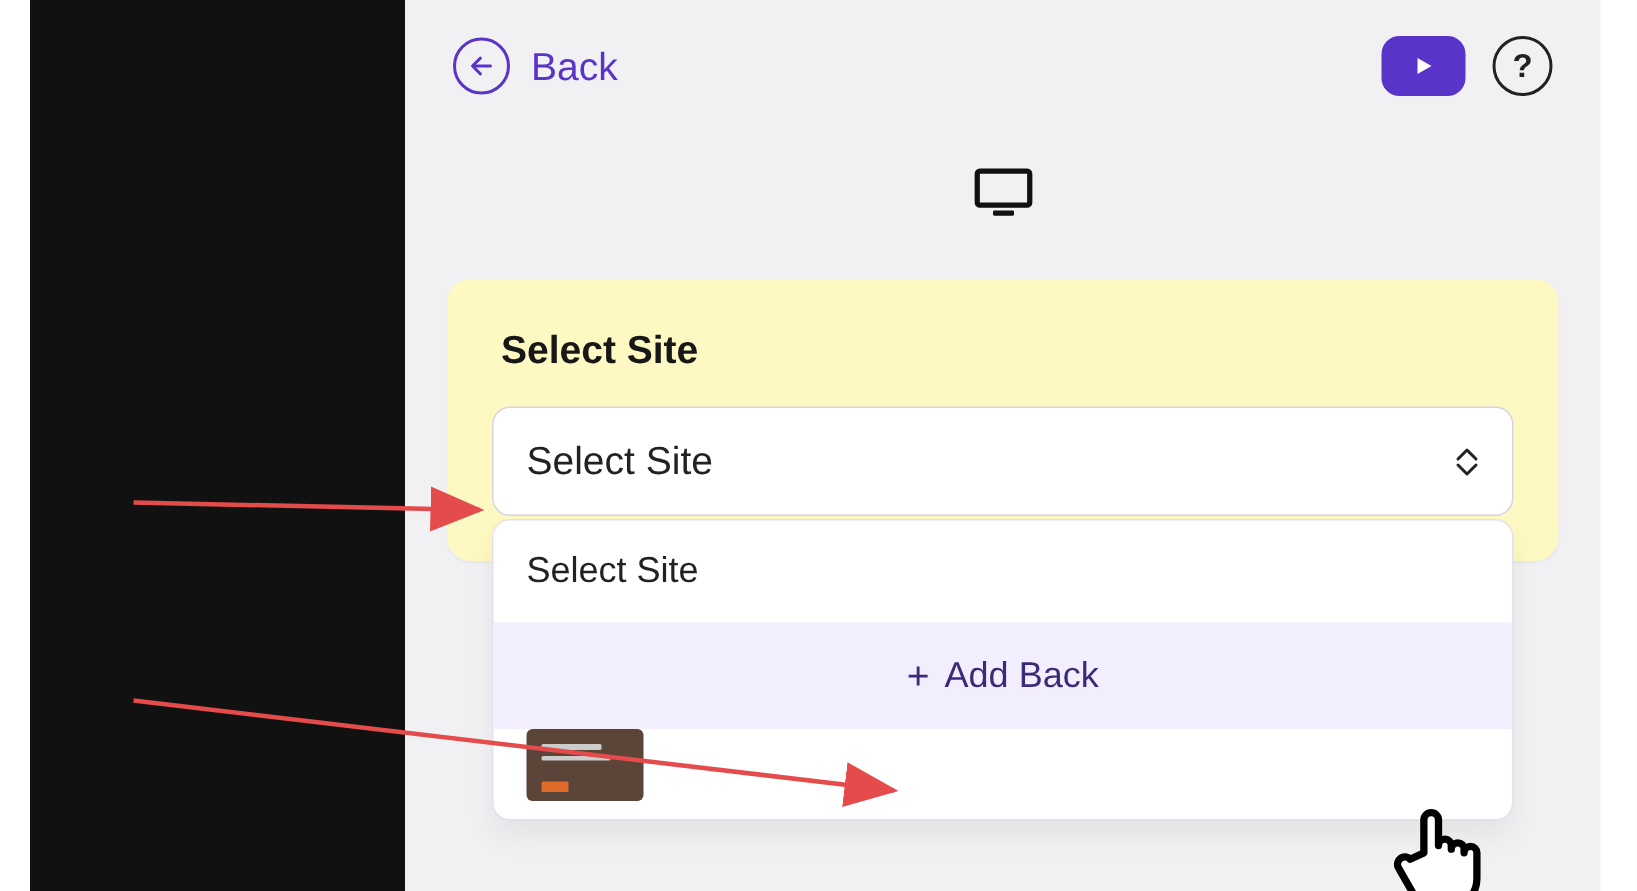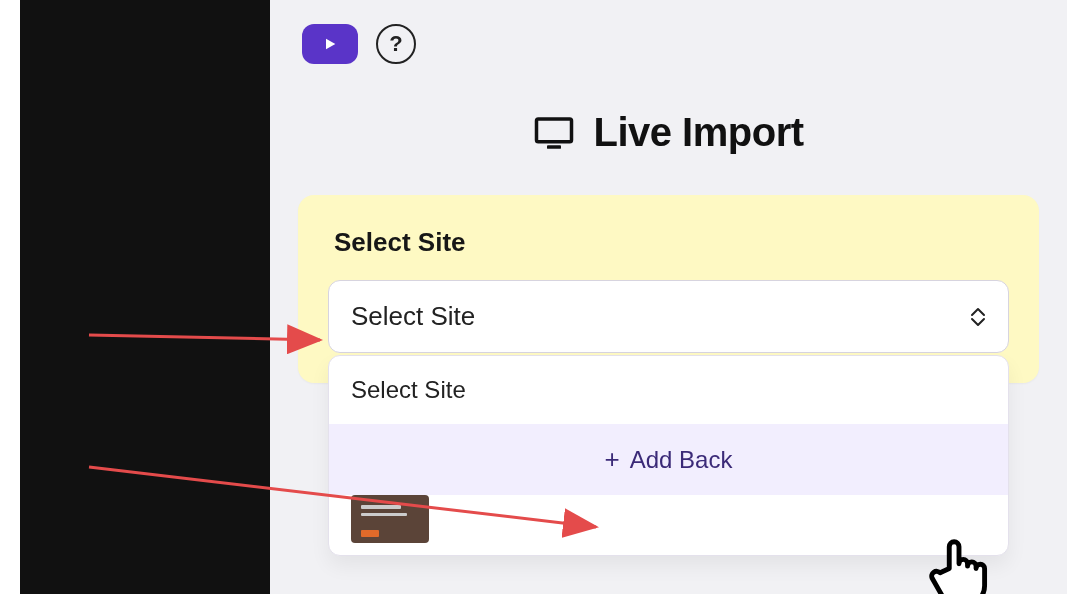--- a/index.html
+++ b/index.html
@@ -45,38 +45,46 @@
     .cursor-hand svg { width: 78px; height: 78px; }
   </style>
 </head>
 <body>
 
 <div class="outer">
   <div class="border-pad-left"></div>
   <div class="left-dark"></div>
   <div class="main-area">
     <div class="topbar">
+      <div class="back-group">
+        <div class="back-circle">
+          <svg viewBox="0 0 24 24" fill="none" stroke="#5a34c8" stroke-width="2.6" stroke-linecap="round" stroke-linejoin="round">
+            <line x1="20" y1="12" x2="5" y2="12"></line>
+            <polyline points="11 5 4 12 11 19"></polyline>
+          </svg>
+        </div>
+        <span class="back-text">Back</span>
+      </div>
       <div class="right-btns">
         <button class="how-btn">
           <svg viewBox="0 0 24 24">
               <polygon points="6,4 20,12 6,20"></polygon>
             </svg>
         </button>
         <div class="help-circle">
           <span>?</span>
         </div>
       </div>
     </div>
 
     <div class="page-title">
       <svg viewBox="0 0 48 40">
         <rect x="4" y="4" width="40" height="26" rx="2" fill="none" stroke="#111" stroke-width="4"></rect>
         <rect x="16" y="34" width="16" height="4" rx="1" fill="#111"></rect>
       </svg>
-      <h1>Live Import</h1>
     </div>
 
     <div class="card">
       <div class="card-label">Select Site</div>
       <div class="select-box">
         <span class="placeholder">Select Site</span>
         <span class="chev-stack">
           <svg viewBox="0 0 16 10">
               <polyline points="2,8 8,2 14,8" fill="none" stroke="#222" stroke-width="2" stroke-linecap="round" stroke-linejoin="round"></polyline>
             </svg>

